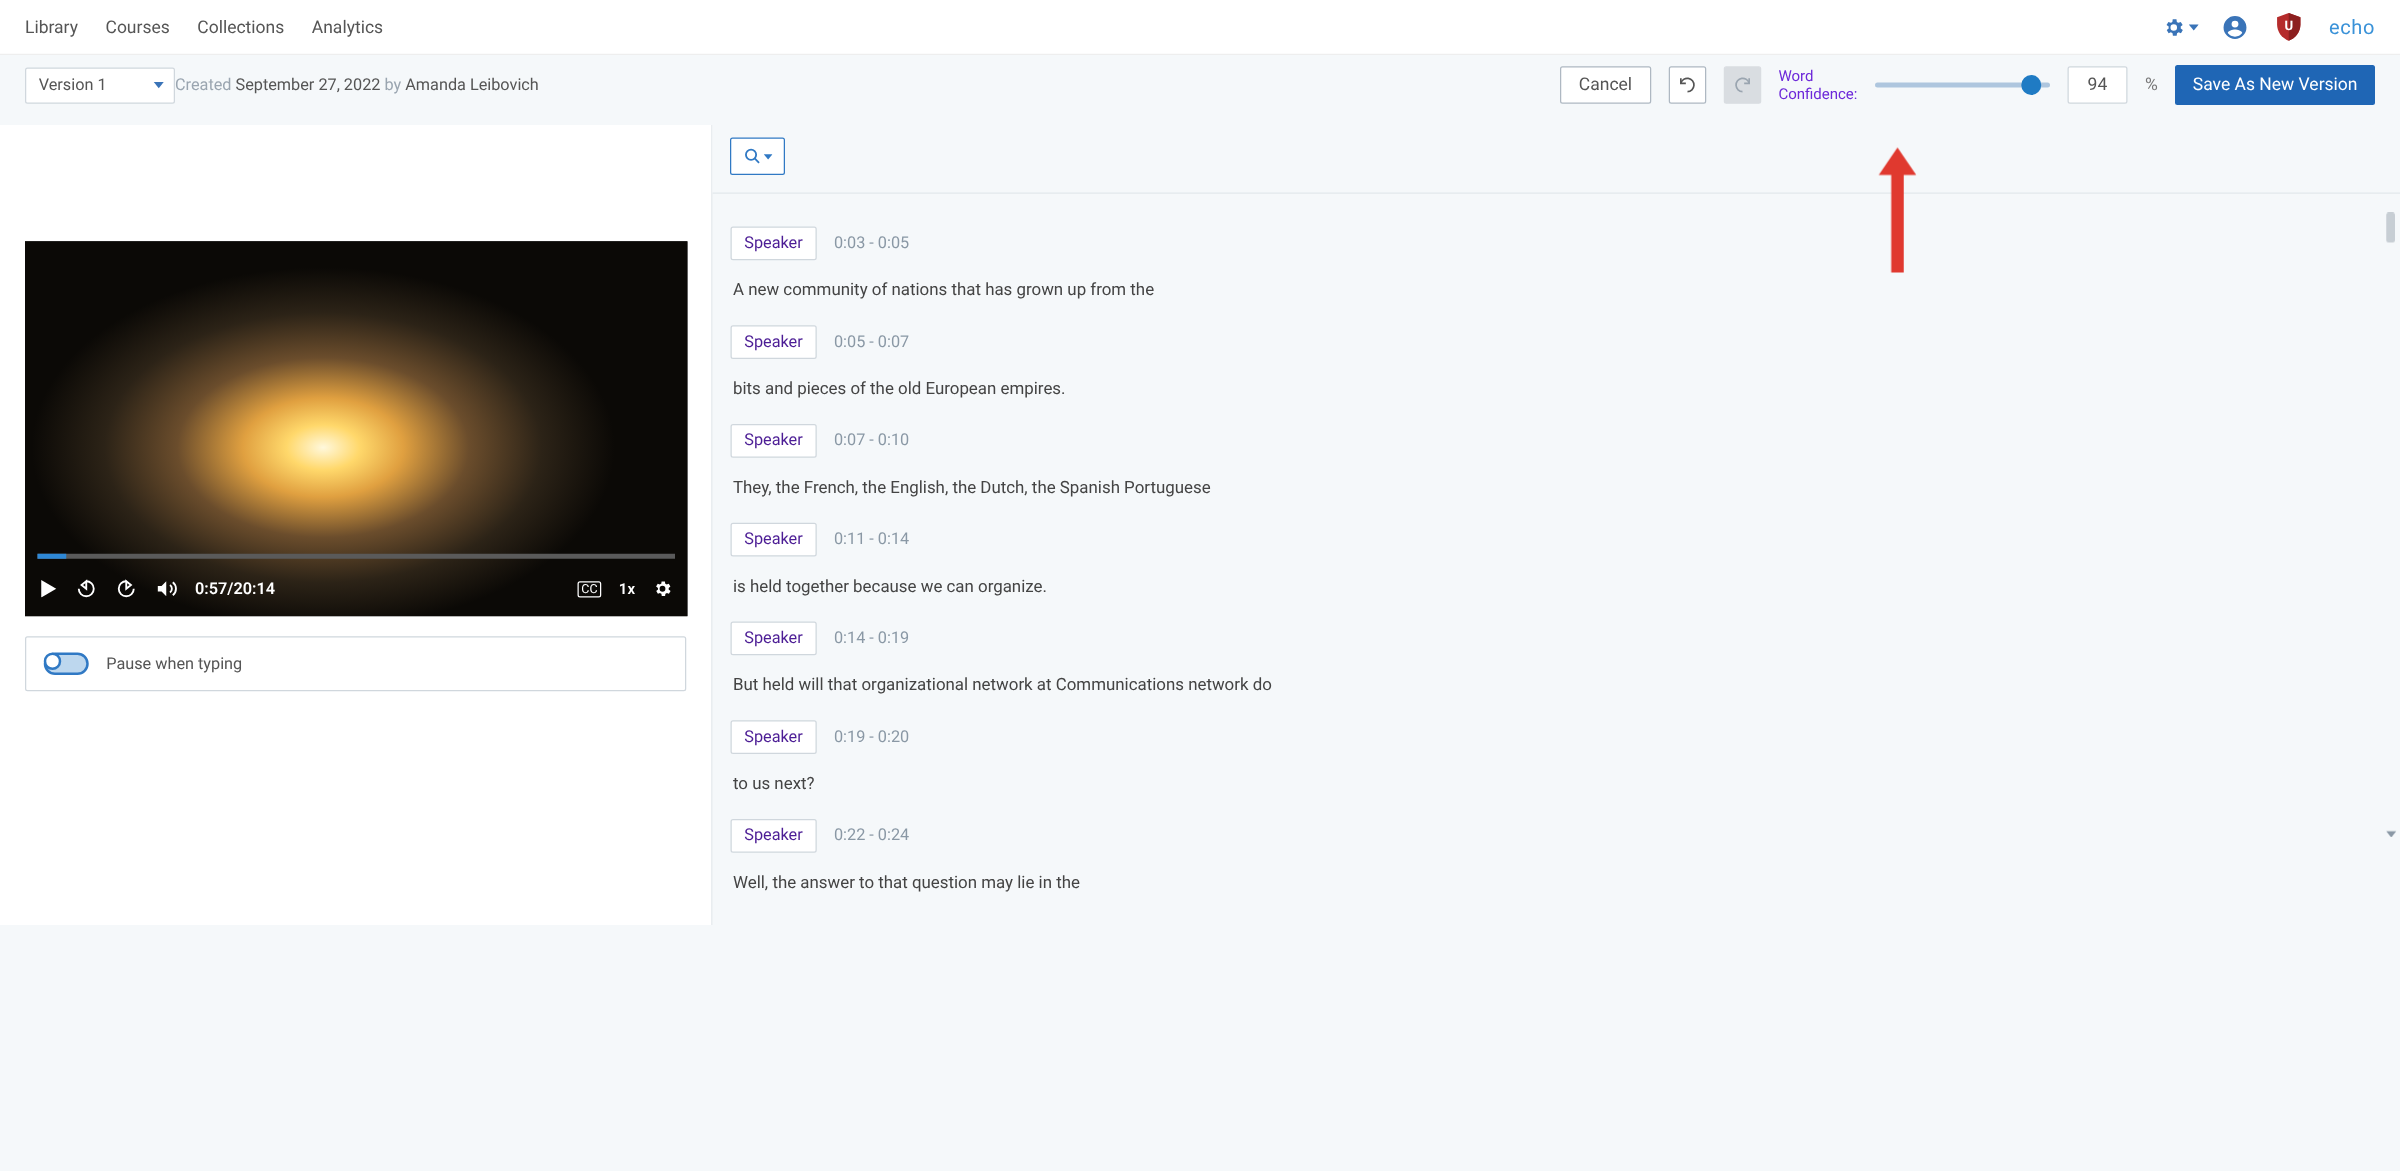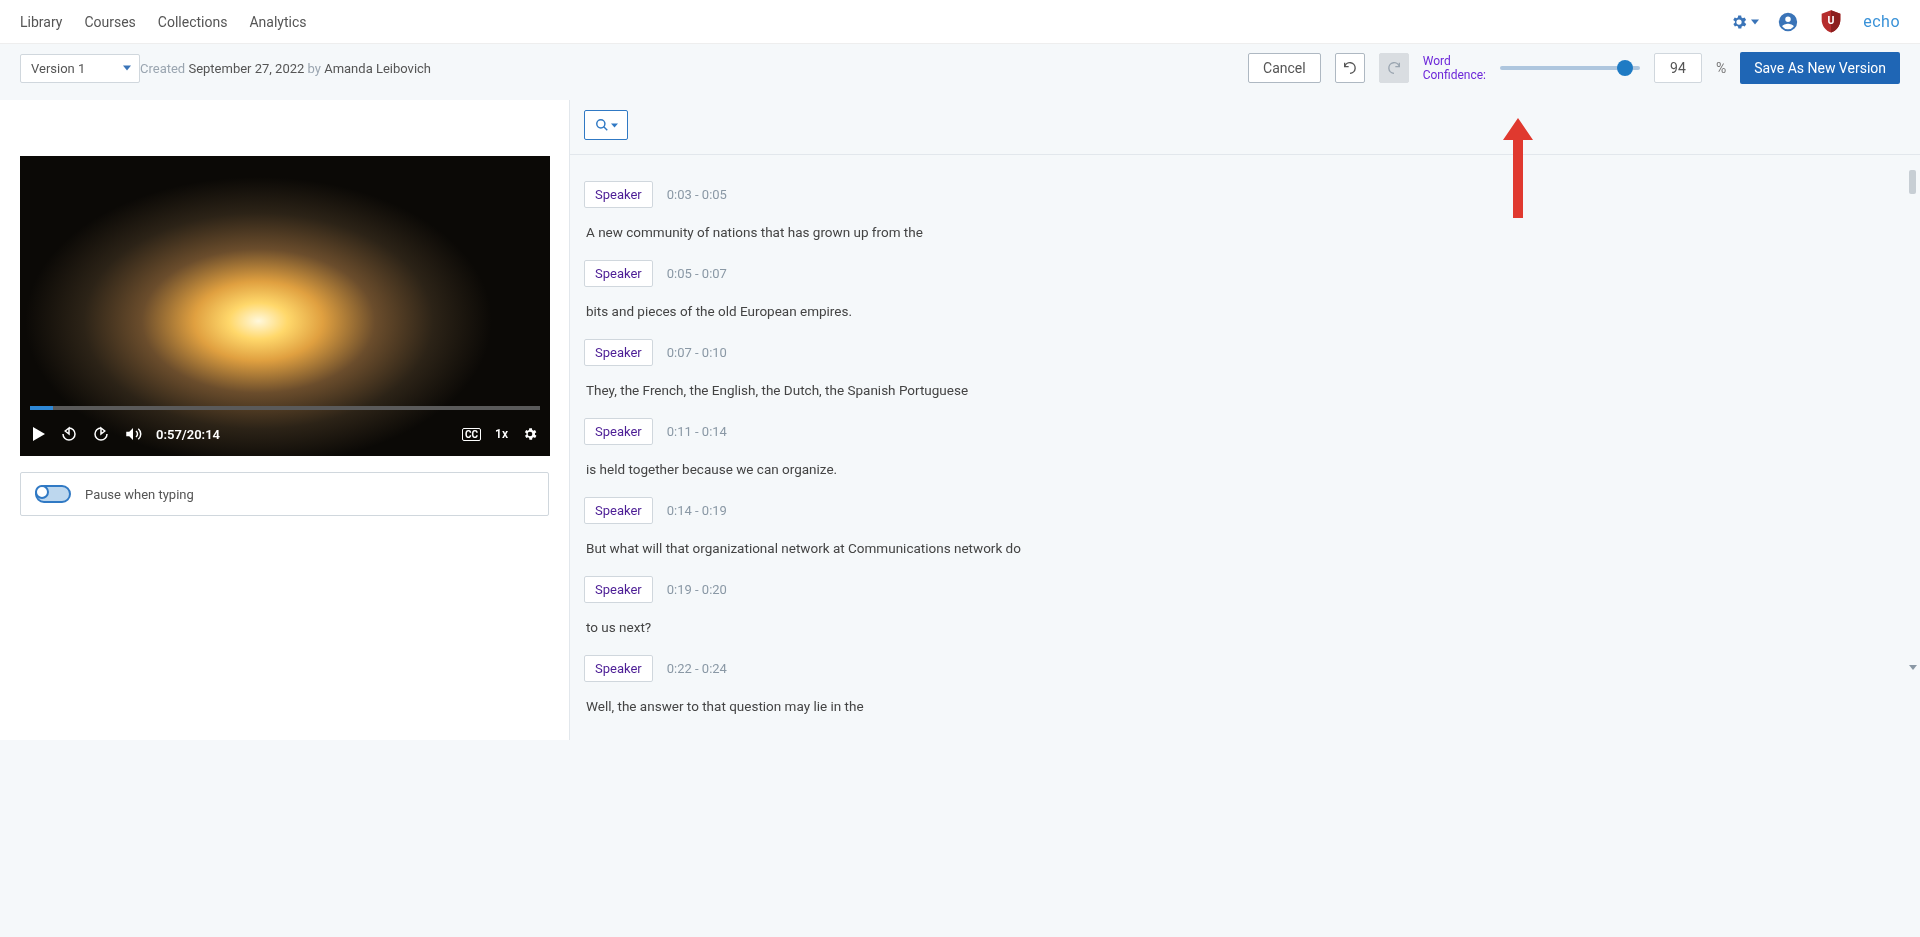--- a/index.html
+++ b/index.html
@@ -28,29 +28,29 @@
 .wc-label{font-size:12px;color:#6d28d9;line-height:1.2}
 .slider-wrap{width:140px;display:flex;align-items:center}
 input[type=range]{-webkit-appearance:none;width:100%;height:4px;background:#aec6de;border-radius:2px;outline:none}
 input[type=range]::-webkit-slider-thumb{-webkit-appearance:none;width:16px;height:16px;background:#1f7bc4;border-radius:50%;cursor:pointer}
 input[type=range]::-moz-range-thumb{width:16px;height:16px;background:#1f7bc4;border-radius:50%;border:none;cursor:pointer}
 .pct-input{width:48px;height:30px;border:1px solid #d0d7dd;border-radius:2px;text-align:center;font-size:14px;color:#555}
 .pct-sign{color:#777;font-size:14px}
 .btn-primary{background:#1f66b5;color:#fff;border:none;border-radius:2px;padding:8px 14px;font-size:14px;cursor:pointer}
 .workspace{display:flex;align-items:flex-start}
 .left-col{width:570px;padding:0 20px;background:#fff;min-height:640px;border-right:1px solid #e2e7ec}
-.video-box{width:530px;height:300px;margin-top:56px;background:#000;position:relative;overflow:hidden}
+.video-box{width:530px;height:300px;margin-top:93px;background:#000;position:relative;overflow:hidden}
 .video-frame{position:absolute;inset:0;background:radial-gradient(ellipse 55% 60% at 45% 55%,#fff8dc 0%,#ffd86b 10%,#e0a040 22%,#6b4d2c 40%,#2c2317 60%,#0b0906 80%)}
 .progress-track{position:absolute;bottom:46px;left:10px;right:10px;height:4px;background:#5a5a5a}
 .progress-fill{height:100%;width:4.5%;background:#2e88d6}
 .video-controls{position:absolute;bottom:0;left:0;right:0;height:44px;display:flex;align-items:center;justify-content:space-between;padding:0 12px;color:#fff}
 .vc-left{display:flex;align-items:center;gap:14px}
 .vc-right{display:flex;align-items:center;gap:14px}
 .vtime{font-size:13px;font-weight:600}
-.cc-box{border:1.5px solid #fff;border-radius:2px;padding:0 2px;font-size:10px;font-weight:700}
+.cc-box{border:1.5px solid #fff;border-radius:2px;padding:0 2px;font-size:10px;font-weight:400}
 .speed-lbl{font-size:12px;font-weight:600}
 .pause-box{border:1px solid #d0d7dd;border-radius:2px;background:#fff;margin-top:16px;padding:12px 14px;display:flex;align-items:center;gap:14px}
 .toggle{width:36px;height:18px;position:relative;cursor:pointer}
 .toggle-track{position:absolute;inset:0;border-radius:9px;border:2px solid #3079c4;background:#bdd7ee}
 .toggle-knob{position:absolute;width:14px;height:14px;border-radius:50%;background:#fff;border:2px solid #3079c4;top:0;left:0}
 .pause-label{font-size:13px;color:#555}
 .right-col{flex:1;min-width:0;position:relative}
 .search-row{display:flex;align-items:center;padding:10px 14px 14px;gap:8px;border-bottom:1px solid #e2e7ec;background:#f5f8fa}
 .search-mode{width:44px;height:30px;border:1.5px solid #3079c4;border-radius:2px;display:flex;align-items:center;justify-content:center;gap:2px;background:#fff;cursor:pointer;color:#3079c4}
 .search-input{flex:1;height:30px;border:1px solid #d0d7dd;border-radius:2px;padding:0 10px;font-size:14px;background:#fff}
@@ -223,21 +223,21 @@
           <div class="seg-text">They, the French, the English, the Dutch, the Spanish Portuguese</div>
           <div class="seg-head">
             <button class="speaker-btn">Speaker</button>
             <span class="time-range">0:11 - 0:14</span>
           </div>
           <div class="seg-text">is held together because we can organize.</div>
           <div class="seg-head">
             <button class="speaker-btn">Speaker</button>
             <span class="time-range">0:14 - 0:19</span>
           </div>
-          <div class="seg-text">But what will that organizational network at Communications network do</div>
+          <div class="seg-text">But held will that organizational network at Communications network do</div>
           <div class="seg-head">
             <button class="speaker-btn">Speaker</button>
             <span class="time-range">0:19 - 0:20</span>
           </div>
           <div class="seg-text">to us next?</div>
           <div class="seg-head">
             <button class="speaker-btn">Speaker</button>
             <span class="time-range">0:22 - 0:24</span>
           </div>
           <div class="seg-text">Well, the answer to that question may lie in the</div>

